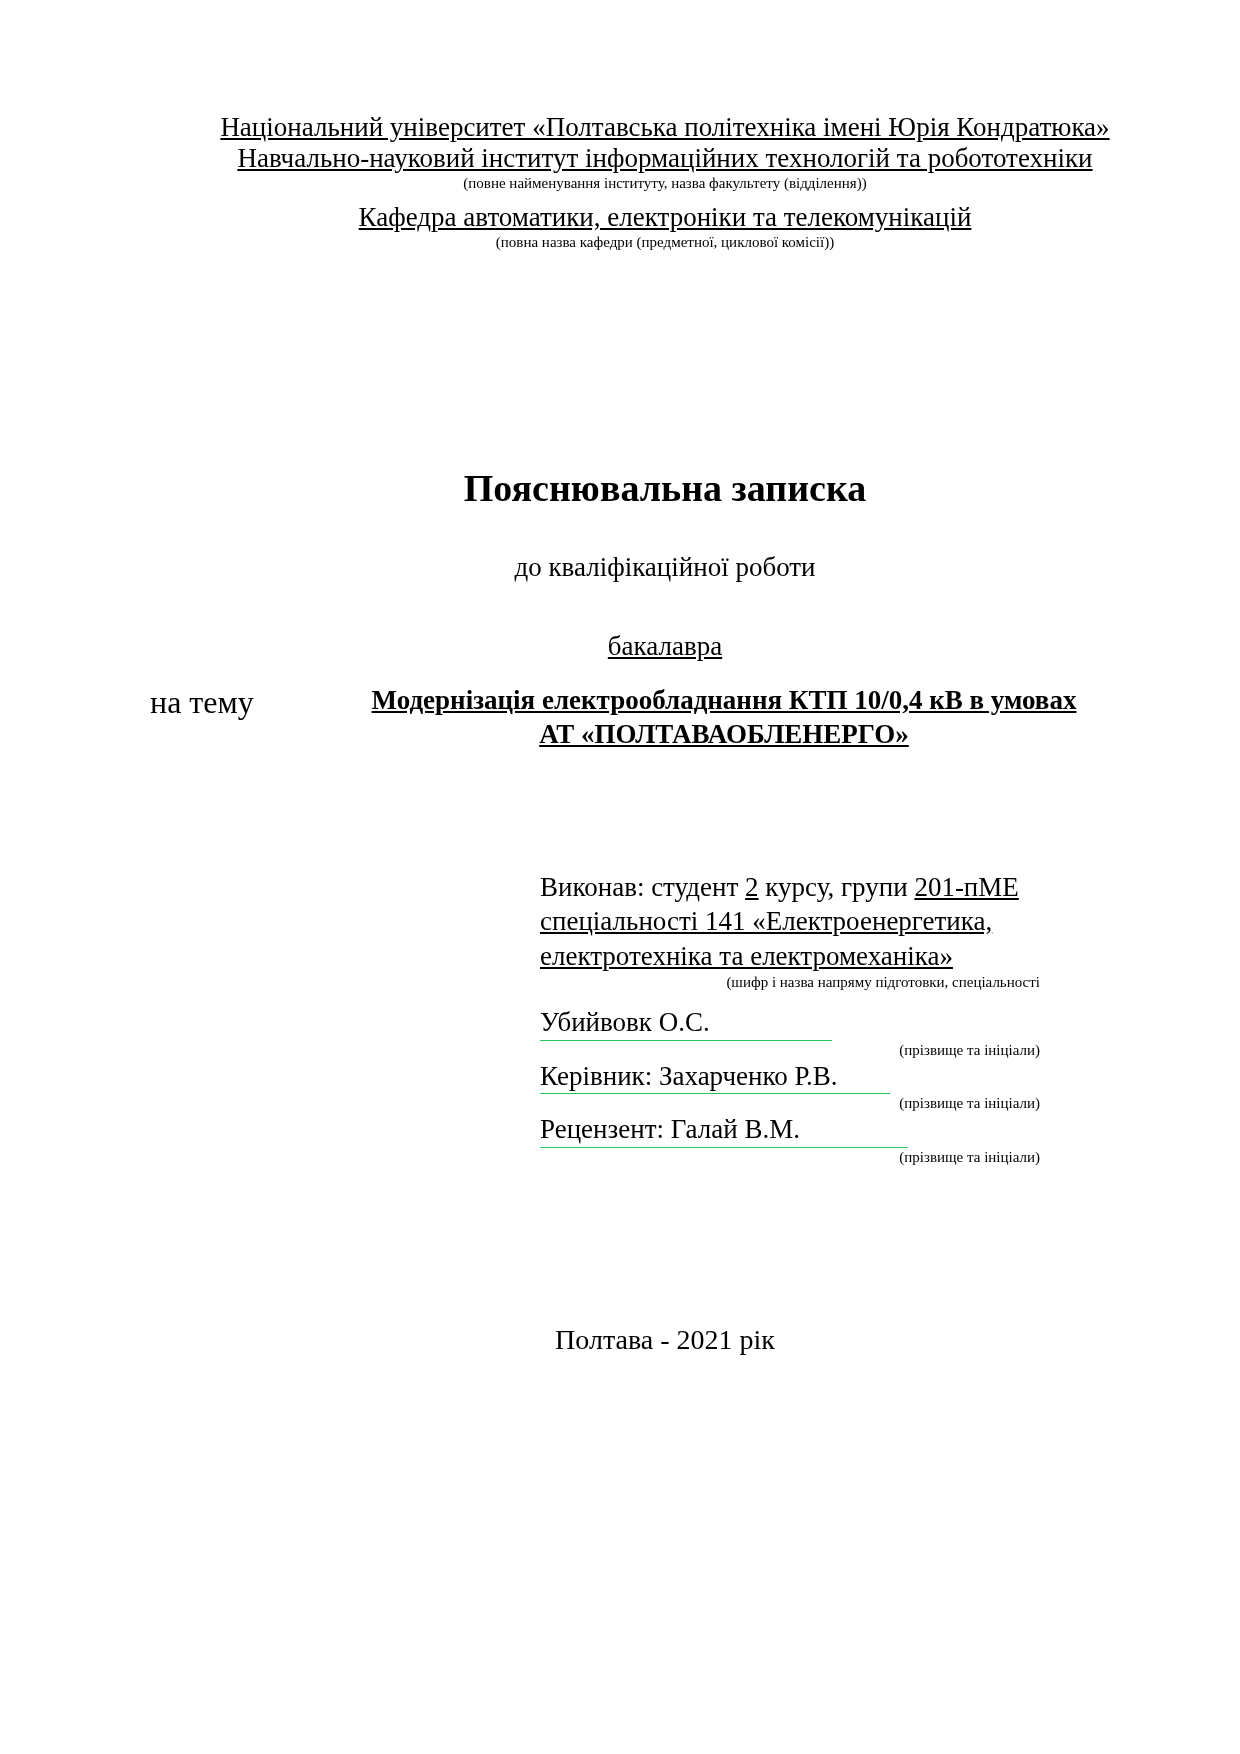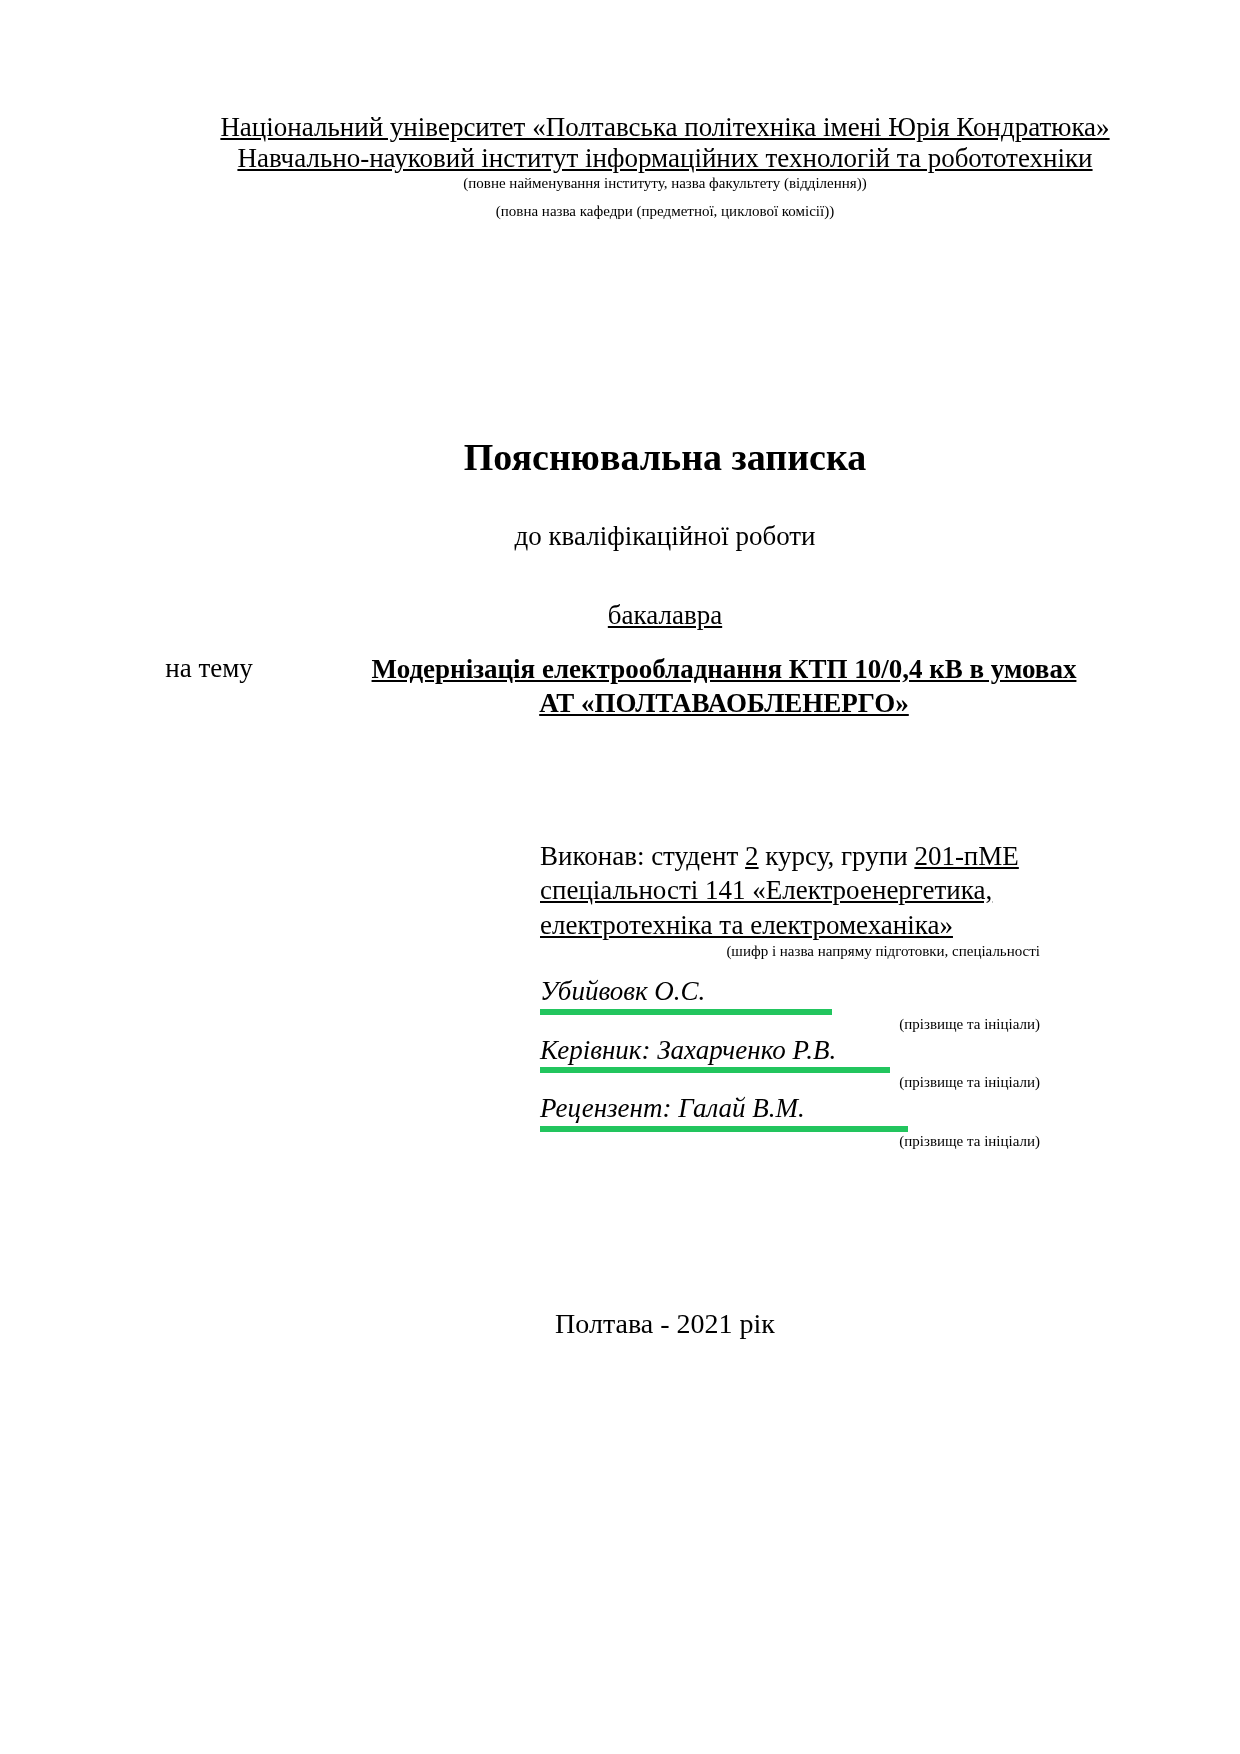--- a/index.html
+++ b/index.html
@@ -57,24 +57,24 @@
     text-align: center;
     margin-top: 2px;
   }
 
   .topic-row {
     margin-top: 22px;
     display: flex;
     align-items: flex-start;
   }
   .topic-label {
-    font-size: 27px;
+    font-size: 32px;
     width: 118px;
     flex: 0 0 auto;
-    text-align: center;
+    text-align: left;
   }
   .topic-text {
     flex: 1 1 auto;
     font-size: 27px;
     font-weight: bold;
     text-align: center;
     line-height: 1.25;
   }
   .topic-text .line { text-decoration: underline; }
 
@@ -86,23 +86,22 @@
     line-height: 1.28;
     text-align: left;
   }
   .small-caption {
     font-size: 15px;
     line-height: 1.2;
     text-align: right;
   }
   .sig {
     display: inline-block;
-    border-bottom: 6px solid #22c55e;
+    border-bottom: 1px solid #22c55e;
     white-space: nowrap;
-    font-style: italic;
   }
   .sig-name   { min-width: 292px; }
   .sig-superv { min-width: 350px; }
   .sig-review { min-width: 368px; }
   .sig-row { margin-top: 14px; }
 
   .footer {
     margin-top: 158px;
     font-size: 28px;
     text-align: center;
@@ -112,20 +111,21 @@
 <body>
 
 <div class="page">
 
   <div>
     <div class="head-line u">Національний університет «Полтавська політехніка імені Юрія Кондратюка»</div>
 
     <div class="head-line u">Навчально-науковий інститут інформаційних технологій та робототехніки</div>
     <div class="caption">(повне найменування інституту, назва факультету (відділення))</div>
 
+    <div class="head-line u">Кафедра автоматики, електроніки та телекомунікацій</div>
     <div class="caption">(повна назва кафедри (предметної, циклової комісії))</div>
   </div>
 
   <div class="main-title">Пояснювальна записка</div>
 
   <div class="subtitle">до кваліфікаційної роботи</div>
 
   <div class="degree u"> бакалавра </div>
 
   <div class="topic-row">

